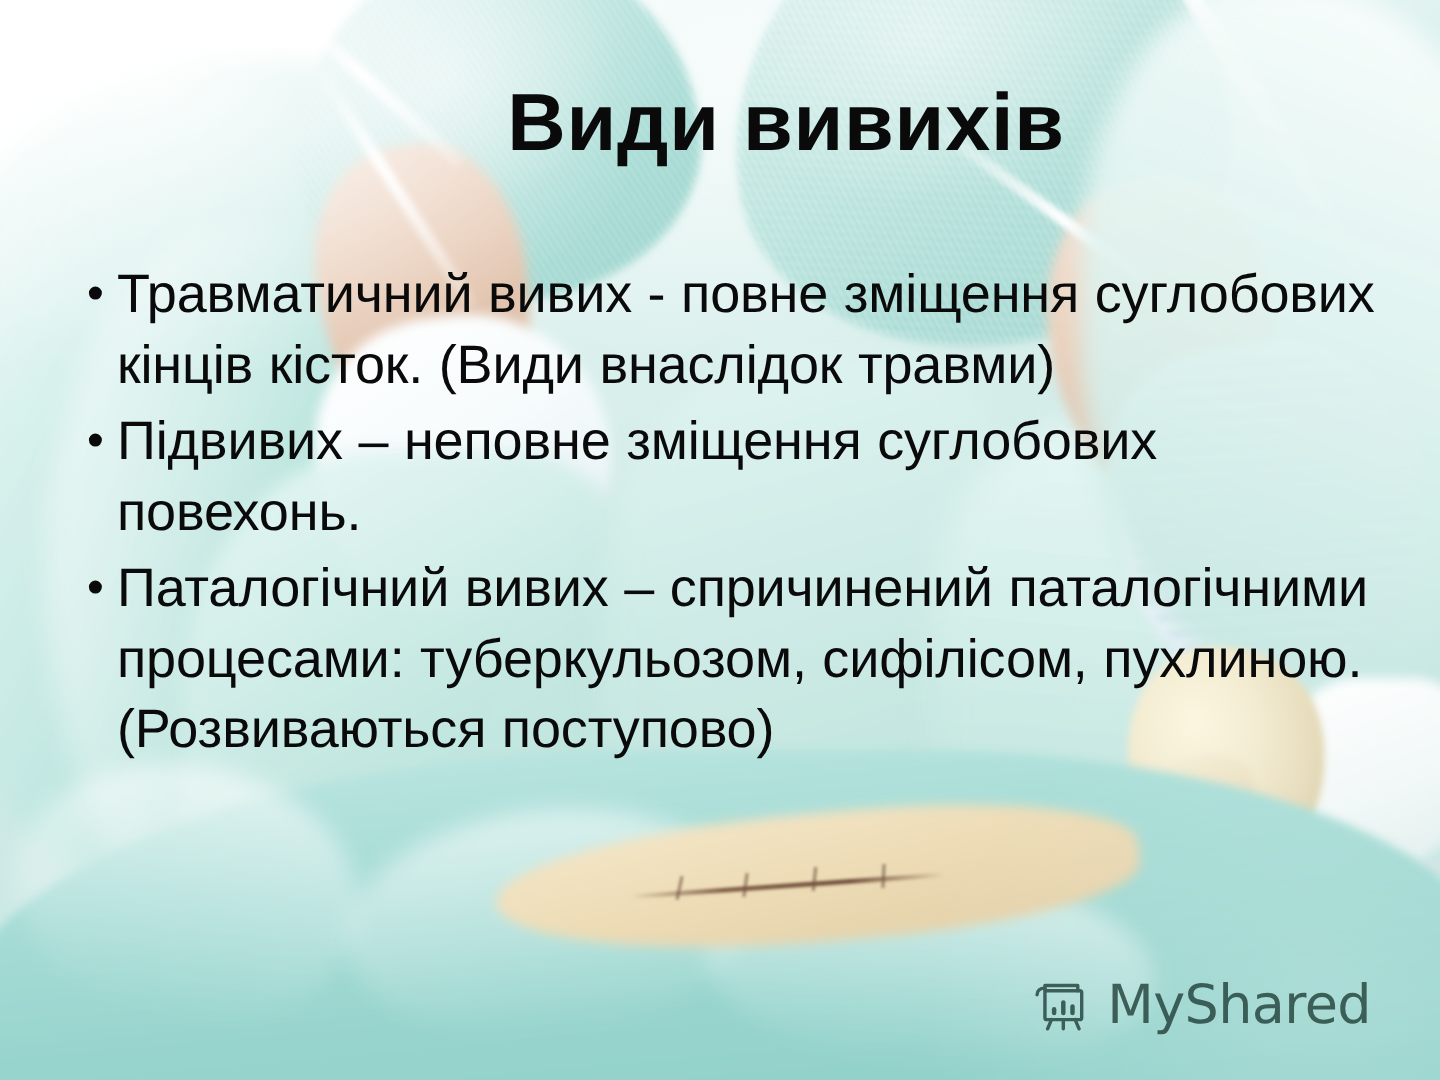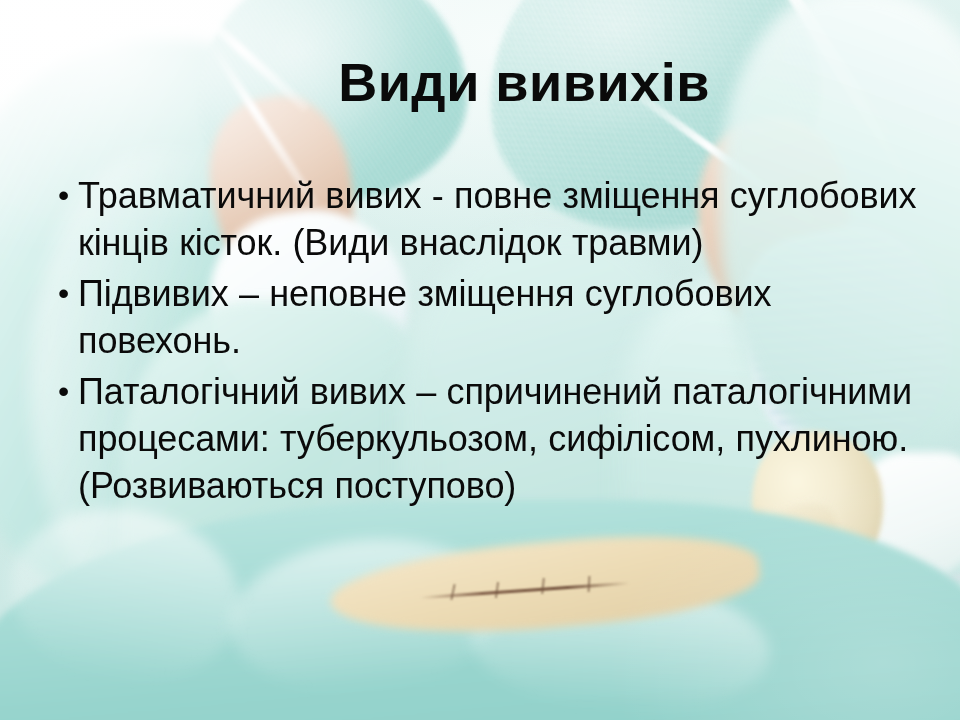--- a/index.html
+++ b/index.html
@@ -485,15 +485,34 @@
         <span class="bullet-text">Підвивих – неповне зміщення суглобових повехонь.</span>
       </div>
 
       <div class="bullet-item">
         <span class="bullet-dot">•</span>
         <span class="bullet-text">Паталогічний вивих – спричинений паталогічними процесами: туберкульозом, сифілісом, пухлиною. (Розвиваються поступово)</span>
       </div>
 
     </div>
 
+    <div class="watermark">
+      <svg class="watermark-icon" viewBox="0 0 48 48" fill="none" stroke="#23433c" stroke-width="2.6" stroke-linecap="round" stroke-linejoin="round">
+
+        <rect x="11" y="12" width="28" height="22" rx="1.5"></rect>
+
+        <path d="M11 12 L11 8 L36 8 L36 12"></path>
+
+        <path d="M11 10 C 7 10, 5 12, 5 15"></path>
+
+        <path d="M16 34 L13 41"></path>
+        <path d="M25 34 L25 41"></path>
+        <path d="M34 34 L37 41"></path>
+
+        <path d="M18 29 L18 26" stroke-width="3.4"></path>
+        <path d="M25 29 L25 21" stroke-width="3.4"></path>
+        <path d="M32 29 L32 24" stroke-width="3.4"></path>
+      </svg>
+      <span class="watermark-text">MyShared</span>
+    </div>
 
   </div>
 </div>
 
 </body></html>

